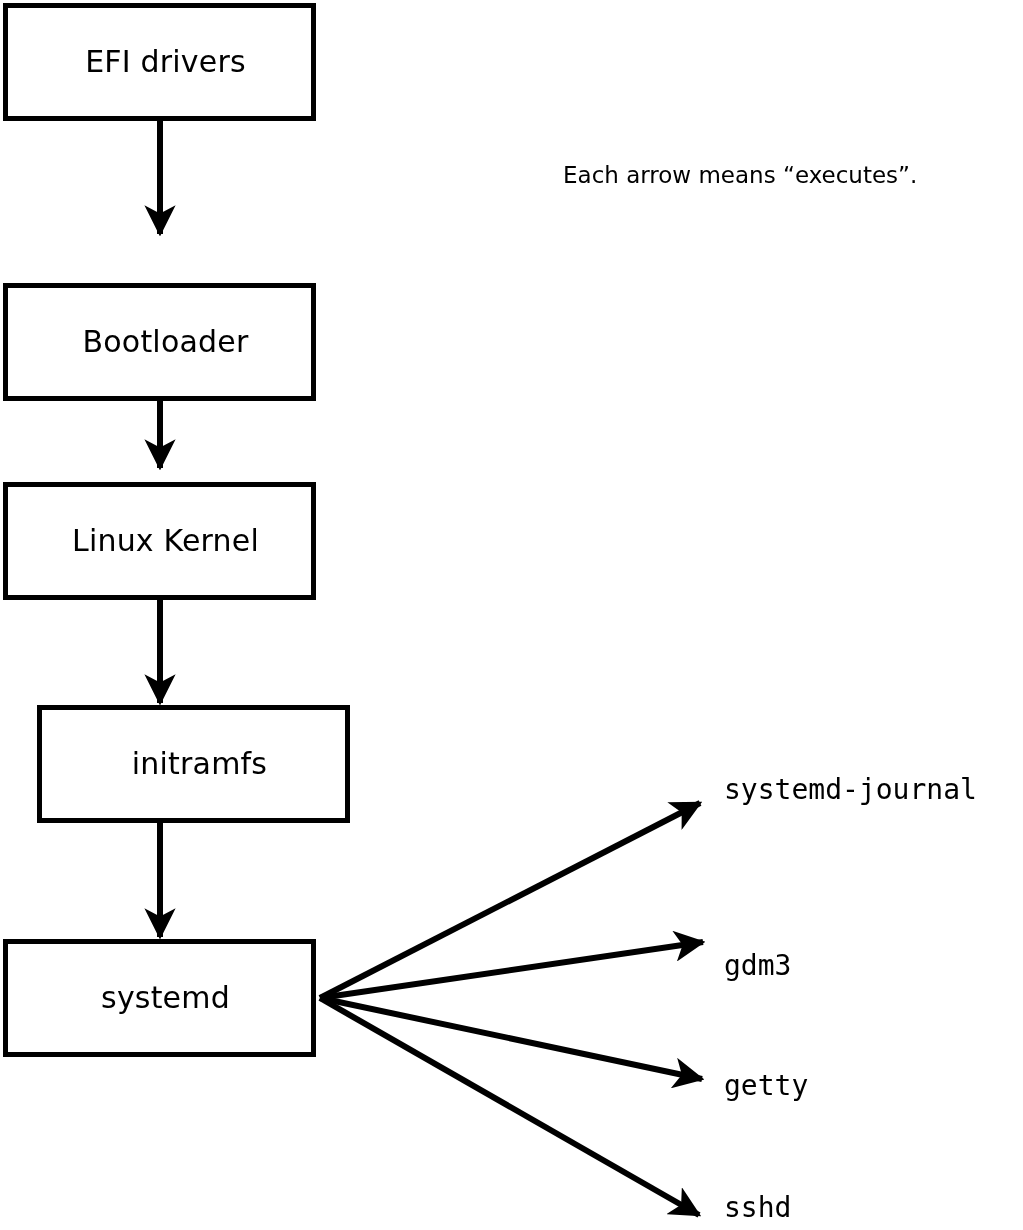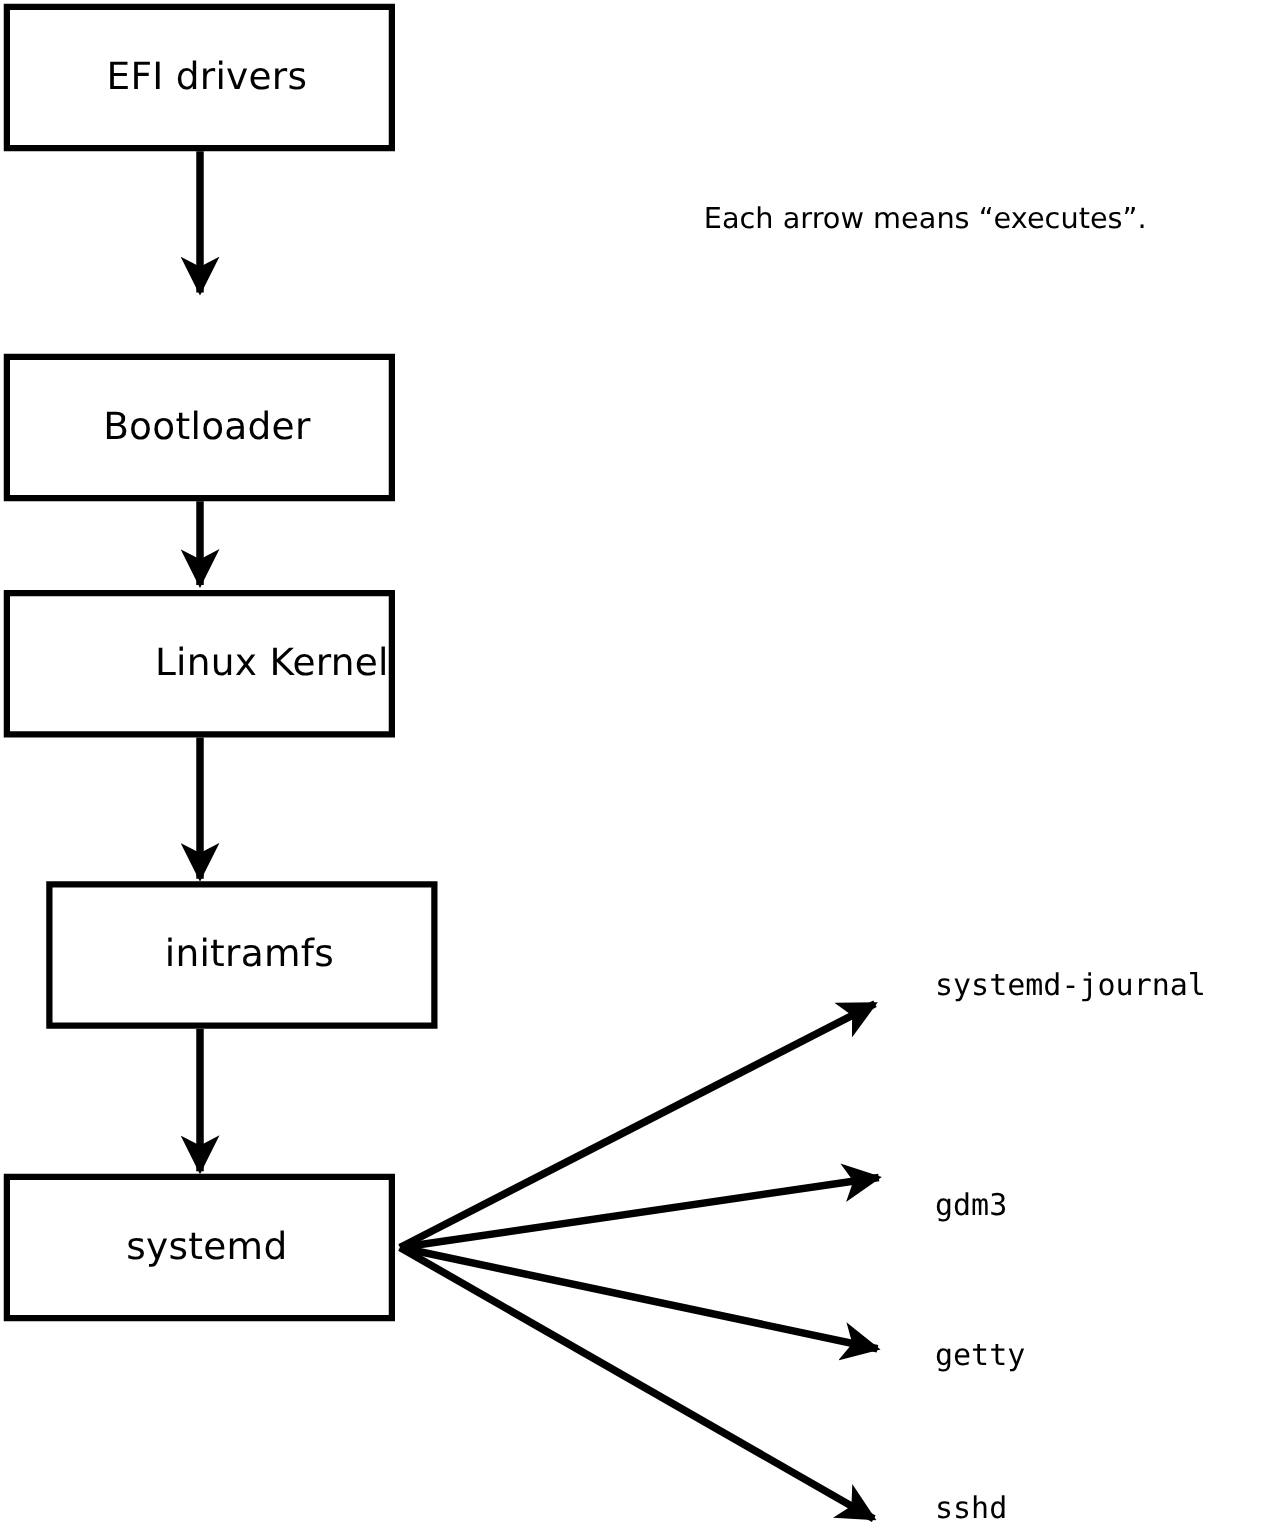--- a/index.html
+++ b/index.html
@@ -31,21 +31,21 @@
   .node-box .node-label {
     font-family: "DejaVu Sans", "Liberation Sans", sans-serif;
     font-size: 30px;
     line-height: 1;
     color: #000000;
     letter-spacing: 0.2px;
     white-space: nowrap;
   }
   #box-efi       { top: 3px; }
   #box-bootloader{ top: 236px; margin-top: 47px; }
-  #box-kernel    { top: 472px; justify-content: flex-end; }
+  #box-kernel    { top: 482px; }
   #box-initramfs { top: 705px; margin-left: 34px; }
   #box-systemd   { top: 939px; }
 
   .flow-svg {
     position: absolute;
     left: 0;
     top: 0;
     width: 1023px;
     height: 1230px;
     pointer-events: none;
@@ -55,23 +55,23 @@
     left: 563px;
     top: 163px;
     font-family: "DejaVu Sans", "Liberation Sans", sans-serif;
     font-size: 23px;
     line-height: 1.1;
     color: #000000;
     white-space: nowrap;
   }
   .proc-label {
     position: absolute;
-    left: 748px;
+    left: 724px;
     font-family: "DejaVu Sans Mono", "Liberation Mono", monospace;
-    font-size: 24px;
+    font-size: 28px;
     line-height: 1;
     color: #000000;
     white-space: nowrap;
   }
   #proc-0 { top: 776px; }
   #proc-1 { top: 918px; margin-top: 34px; }
   #proc-2 { top: 1056px; margin-top: 16px; }
   #proc-3 { top: 1194px; }
 </style>
 </head>

